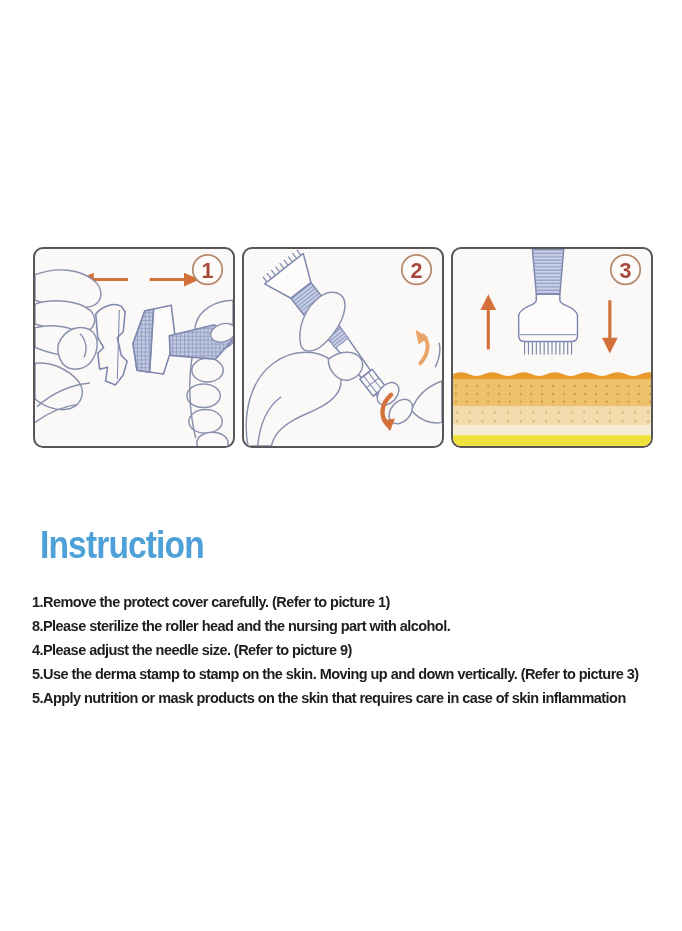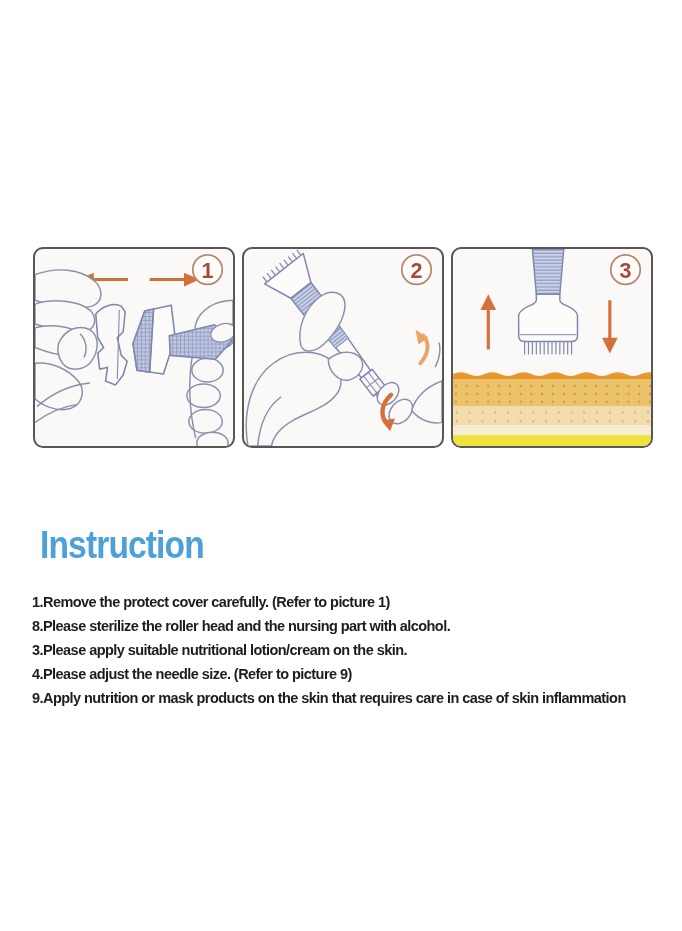--- a/index.html
+++ b/index.html
@@ -187,18 +187,18 @@
         </g>
       </svg>
     </div>
   </div>
 
   <div class="title">Instruction</div>
 
   <div class="steps">
     <div class="step">1.Remove the protect cover carefully. (Refer to picture 1)</div>
     <div class="step">8.Please sterilize the roller head and the nursing part with alcohol.</div>
-    <div class="step">3.Please apply suitable nutritional lotion/cream on the skin.</div>
     <div class="step">4.Please adjust the needle size. (Refer to picture 9)</div>
-    <div class="step">9.Apply nutrition or mask products on the skin that requires care in case of skin inflammation</div>
+    <div class="step">5.Use the derma stamp to stamp on the skin. Moving up and down vertically. (Refer to picture 3)</div>
+    <div class="step">5.Apply nutrition or mask products on the skin that requires care in case of skin inflammation</div>
   </div>
 
 </div>
 
 </body></html>

